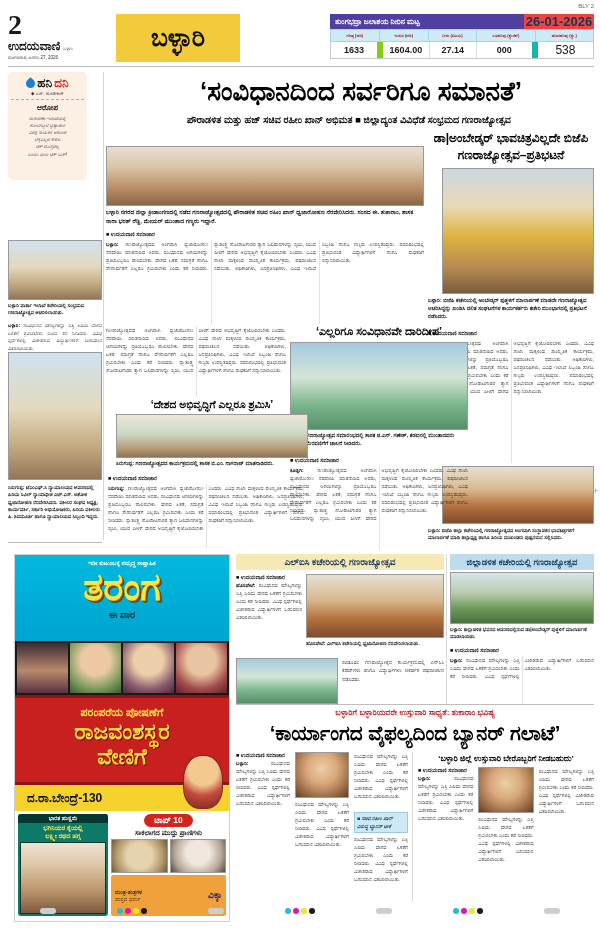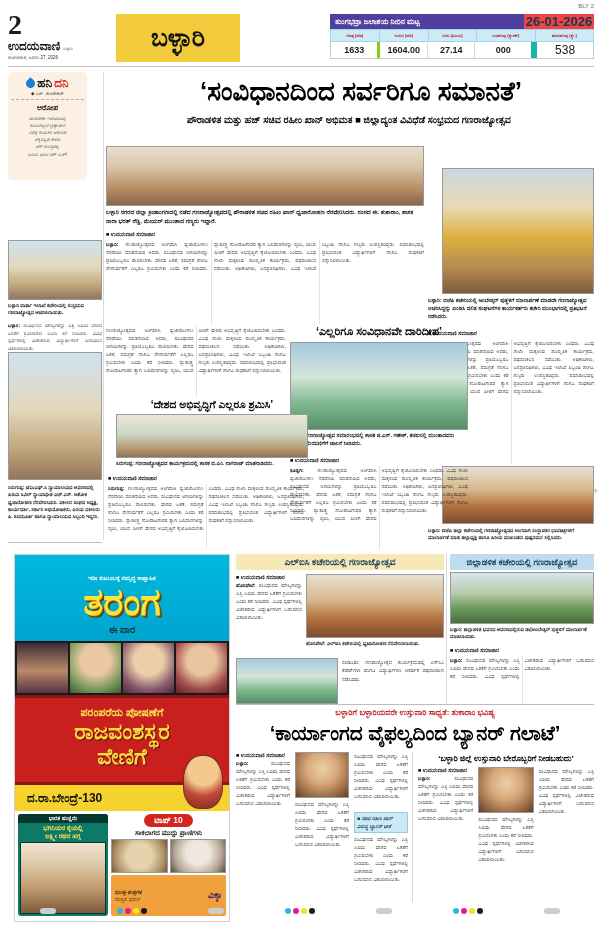--- a/index.html
+++ b/index.html
@@ -62,21 +62,21 @@
     </div>
     <div style="display:flex;height:13px;background:#cdeaf7;border:1px solid #a8d4e8;box-sizing:border-box;">
       <div style="flex:1;font-size:4.2px;font-weight:bold;color:#b02020;display:flex;align-items:center;justify-content:center;">ಗರಿಷ್ಠ (ಅಡಿ)</div>
       <div style="flex:1;font-size:4.2px;font-weight:bold;color:#b02020;display:flex;align-items:center;justify-content:center;border-left:1px solid #a8d4e8;">ಇಂದಿನ (ಅಡಿ)</div>
       <div style="flex:1;font-size:4.2px;font-weight:bold;color:#b02020;display:flex;align-items:center;justify-content:center;border-left:1px solid #a8d4e8;">ನೀರು (ಟಿಎಂಸಿ)</div>
       <div style="flex:1.2;font-size:4.2px;font-weight:bold;color:#b02020;display:flex;align-items:center;justify-content:center;border-left:1px solid #a8d4e8;">ಒಳಹರಿವು (ಕ್ಯುಸೆಕ್)</div>
       <div style="flex:1.2;font-size:4.2px;font-weight:bold;color:#b02020;display:flex;align-items:center;justify-content:center;border-left:1px solid #a8d4e8;">ಹೊರಹರಿವು (ಕ್ಯು.)</div>
     </div>
     <div style="display:flex;height:17px;border:1px solid #c9c9c9;border-top:0;box-sizing:border-box;background:#fff;">
       <div style="flex:1;font-size:9px;font-weight:bold;display:flex;align-items:center;justify-content:center;">1633</div>
-      <div style="flex:1;font-size:9px;font-weight:bold;display:flex;align-items:center;justify-content:center;border-left:3px solid #84cc16;">1604.00</div>
+      <div style="flex:1;font-size:9px;font-weight:bold;display:flex;align-items:center;justify-content:center;border-left:6px solid #84cc16;">1604.00</div>
       <div style="flex:1;font-size:9px;font-weight:bold;display:flex;align-items:center;justify-content:center;border-left:1px solid #dcdcdc;">27.14</div>
       <div style="flex:1.2;font-size:9px;font-weight:bold;display:flex;align-items:center;justify-content:center;border-left:1px solid #dcdcdc;">000</div>
       <div style="flex:1.2;font-size:12px;font-weight:normal;display:flex;align-items:center;justify-content:center;border-left:6px solid #14b8a6;">538</div>
     </div>
   </div>
 
   <div class="abs hrule" style="left:8px;top:66px;width:586px;"></div>
   <div class="abs vrule" style="left:103px;top:72px;height:468px;"></div>
 
   <div class="abs" style="left:8px;top:72px;width:79px;height:108px;background:#fcefe4;border-radius:5px;padding:4px 3px;box-sizing:border-box;">
@@ -102,21 +102,21 @@
   <div class="abs cap" style="left:8px;top:302px;width:94px;height:18px;font-size:5px;">ಬಳ್ಳಾರಿ ವಾರ್ತಾ ಇಲಾಖೆ ಕಚೇರಿಯಲ್ಲಿ ಸಂಭ್ರಮದ ಗಣರಾಜ್ಯೋತ್ಸವ ಆಚರಿಸಲಾಯಿತು.</div>
   <div class="abs body" style="left:8px;top:322px;width:94px;height:28px;font-size:4.8px;">
     <b class="dl">ಬಳ್ಳಾರಿ:</b>
     <span>ಸಂವಿಧಾನದ ಮೌಲ್ಯಗಳನ್ನು ಎತ್ತಿ ಹಿಡಿದು ದೇಶದ ಏಕತೆಗೆ ಶ್ರಮಿಸಬೇಕು ಎಂದು ಕರೆ ನೀಡಿದರು. ವಿವಿಧ ಸ್ಪರ್ಧೆಗಳಲ್ಲಿ ವಿಜೇತರಾದ ವಿದ್ಯಾರ್ಥಿಗಳಿಗೆ ಬಹುಮಾನ ವಿತರಿಸಲಾಯಿತು.</span>
   </div>
   <div class="abs photo ph-flag" style="left:8px;top:352px;width:94px;height:128px;"></div>
   <div class="abs cap" style="left:8px;top:484px;width:94px;height:50px;font-size:5px;">ಸಿರುಗುಪ್ಪ: ಜೆಎಂಎಫ್.ಸಿ ನ್ಯಾಯಾಲಯದ ಆವರಣದಲ್ಲಿ ಹಿರಿಯ ಸಿವಿಲ್ ನ್ಯಾಯಾಧೀಶ ಎಚ್.ಎಸ್. ಅಶೋಕ ಧ್ವಜಾರೋಹಣ ನೆರವೇರಿಸಿದರು. ವಕೀಲರ ಸಂಘದ ಅಧ್ಯಕ್ಷ, ಕಾರ್ಯದರ್ಶಿ, ಸರ್ಕಾರಿ ಅಭಿಯೋಜಕರು, ಹಿರಿಯ ವಕೀಲರು ಪಿ. ಶಿವಮೂರ್ತಿ ಹಾಗೂ ನ್ಯಾಯಾಲಯದ ಸಿಬ್ಬಂದಿ ಇದ್ದರು.</div>
   <div class="abs hrule" style="left:8px;top:542px;width:94px;"></div>
 
   <div class="abs" style="left:14px;top:554px;width:216px;height:368px;border:1px solid #d0d0d0;box-sizing:border-box;">
-    <div style="height:86px;background:linear-gradient(180deg,#00b9dd,#00a4cf);text-align:center;padding-top:20px;box-sizing:border-box;">
+    <div style="height:86px;background:linear-gradient(180deg,#00b9dd,#00a4cf);text-align:center;padding-top:5px;box-sizing:border-box;">
       <div style="font-size:6px;color:#fff;font-weight:bold;">ಇಡೀ ಕುಟುಂಬಕ್ಕೆ ಸಮೃದ್ಧ ಸಾಪ್ತಾಹಿಕ</div>
       <div style="font-size:38px;font-weight:bold;color:#ffe23c;line-height:1.1;text-shadow:1px 1px 0 #8a5a00,2px 2px 0 #5c3d00;">ತರಂಗ</div>
       <div style="font-size:10px;font-weight:bold;color:#16323c;">ಈ ವಾರ</div>
     </div>
     <div style="height:54px;display:grid;grid-template-columns:1fr 1fr 1fr 1fr;gap:2px;padding:2px;box-sizing:border-box;background:#1a1a1a;">
       <div class="ph-women" style="background:linear-gradient(180deg,#3e2a36,#b98a6a 55%,#5a3346);"></div>
       <div style="background:radial-gradient(circle at 50% 35%,#ecc9a4 0 35%,#7a9a5c 70%,#3e5a34);"></div>
       <div style="background:radial-gradient(circle at 50% 35%,#eccfa8 0 35%,#8a5a6e 70%,#4a2a3e);"></div>
       <div style="background:radial-gradient(circle at 50% 35%,#e8c4a0 0 35%,#a04a4a 70%,#5c2430);"></div>
     </div>
@@ -168,20 +168,21 @@
         <span>ಗಣರಾಜ್ಯೋತ್ಸವದ ಅಂಗವಾಗಿ ಧ್ವಜಾರೋಹಣ ನೆರವೇರಿಸಿ ಮಾತನಾಡಿದ ಅವರು, ಸಂವಿಧಾನದ ಆಶಯಗಳನ್ನು ಪ್ರತಿಯೊಬ್ಬರೂ ಪಾಲಿಸಬೇಕು. ದೇಶದ ಏಕತೆ, ಸಮಗ್ರತೆ ಹಾಗೂ ಸೌಹಾರ್ದತೆಗೆ ಎಲ್ಲರೂ ಶ್ರಮಿಸಬೇಕು ಎಂದು ಕರೆ ನೀಡಿದರು. ಸ್ವಾತಂತ್ರ್ಯ ಹೋರಾಟಗಾರರ ತ್ಯಾಗ ಬಲಿದಾನಗಳನ್ನು ಸ್ಮರಿಸಿ, ಯುವ ಪೀಳಿಗೆ ದೇಶದ ಅಭಿವೃದ್ಧಿಗೆ ಕೈಜೋಡಿಸಬೇಕು ಎಂದರು. ವಿವಿಧ ಶಾಲಾ ಮಕ್ಕಳಿಂದ ಸಾಂಸ್ಕೃತಿಕ ಕಾರ್ಯಕ್ರಮ, ಪಥಸಂಚಲನ ನಡೆಯಿತು. ಅಧಿಕಾರಿಗಳು, ಜನಪ್ರತಿನಿಧಿಗಳು, ವಿವಿಧ ಇಲಾಖೆ ಸಿಬ್ಬಂದಿ ಹಾಗೂ ಗಣ್ಯರು ಉಪಸ್ಥಿತರಿದ್ದರು. ಸಮಾರಂಭದಲ್ಲಿ ಪ್ರತಿಭಾವಂತ ವಿದ್ಯಾರ್ಥಿಗಳಿಗೆ ಹಾಗೂ ಸಾಧಕರಿಗೆ ಸನ್ಮಾನಿಸಲಾಯಿತು.</span>
       </div>
     </div>
   </div>
   <div class="abs" style="left:106px;top:326px;width:180px;height:70px;overflow:hidden;">
     <div class="body cols2" style="height:70px;">
       <div>ಗಣರಾಜ್ಯೋತ್ಸವದ ಅಂಗವಾಗಿ ಧ್ವಜಾರೋಹಣ ನೆರವೇರಿಸಿ ಮಾತನಾಡಿದ ಅವರು, ಸಂವಿಧಾನದ ಆಶಯಗಳನ್ನು ಪ್ರತಿಯೊಬ್ಬರೂ ಪಾಲಿಸಬೇಕು. ದೇಶದ ಏಕತೆ, ಸಮಗ್ರತೆ ಹಾಗೂ ಸೌಹಾರ್ದತೆಗೆ ಎಲ್ಲರೂ ಶ್ರಮಿಸಬೇಕು ಎಂದು ಕರೆ ನೀಡಿದರು. ಸ್ವಾತಂತ್ರ್ಯ ಹೋರಾಟಗಾರರ ತ್ಯಾಗ ಬಲಿದಾನಗಳನ್ನು ಸ್ಮರಿಸಿ, ಯುವ ಪೀಳಿಗೆ ದೇಶದ ಅಭಿವೃದ್ಧಿಗೆ ಕೈಜೋಡಿಸಬೇಕು ಎಂದರು. ವಿವಿಧ ಶಾಲಾ ಮಕ್ಕಳಿಂದ ಸಾಂಸ್ಕೃತಿಕ ಕಾರ್ಯಕ್ರಮ, ಪಥಸಂಚಲನ ನಡೆಯಿತು. ಅಧಿಕಾರಿಗಳು, ಜನಪ್ರತಿನಿಧಿಗಳು, ವಿವಿಧ ಇಲಾಖೆ ಸಿಬ್ಬಂದಿ ಹಾಗೂ ಗಣ್ಯರು ಉಪಸ್ಥಿತರಿದ್ದರು. ಸಮಾರಂಭದಲ್ಲಿ ಪ್ರತಿಭಾವಂತ ವಿದ್ಯಾರ್ಥಿಗಳಿಗೆ ಹಾಗೂ ಸಾಧಕರಿಗೆ ಸನ್ಮಾನಿಸಲಾಯಿತು.</div>
     </div>
   </div>
 
+  <div class="abs hdln" style="left:428px;top:130px;width:166px;height:36px;font-size:12px;line-height:1.4;">ಡಾ|ಅಂಬೇಡ್ಕರ್ ಭಾವಚಿತ್ರವಿಲ್ಲದೇ ಬಿಜೆಪಿ ಗಣರಾಜ್ಯೋತ್ಸವ–ಪ್ರತಿಭಟನೆ</div>
   <div class="abs photo ph-statue" style="left:442px;top:168px;width:152px;height:126px;"></div>
   <div class="abs cap" style="left:428px;top:297px;width:166px;height:30px;">ಬಳ್ಳಾರಿ: ಬಿಜೆಪಿ ಕಚೇರಿಯಲ್ಲಿ ಅಂಬೇಡ್ಕರ್ ಪುತ್ಥಳಿಗೆ ಮಾಲಾರ್ಪಣೆ ಮಾಡದೇ ಗಣರಾಜ್ಯೋತ್ಸವ ಆಚರಿಸಿದ್ದನ್ನು ಖಂಡಿಸಿ ದಲಿತ ಸಂಘಟನೆಗಳ ಕಾರ್ಯಕರ್ತರು ಕಚೇರಿ ಮುಂಭಾಗದಲ್ಲಿ ಪ್ರತಿಭಟನೆ ನಡೆಸಿದರು.</div>
   <div class="abs marker" style="left:428px;top:330px;width:166px;">■ ಉದಯವಾಣಿ ಸಮಾಚಾರ</div>
   <div class="abs" style="left:428px;top:339px;width:166px;height:124px;overflow:hidden;">
     <div class="body cols2" style="height:124px;">
       <div>
         <b class="dl">ಬಳ್ಳಾರಿ:</b>
         <span>ಗಣರಾಜ್ಯೋತ್ಸವದ ಅಂಗವಾಗಿ ಧ್ವಜಾರೋಹಣ ನೆರವೇರಿಸಿ ಮಾತನಾಡಿದ ಅವರು, ಸಂವಿಧಾನದ ಆಶಯಗಳನ್ನು ಪ್ರತಿಯೊಬ್ಬರೂ ಪಾಲಿಸಬೇಕು. ದೇಶದ ಏಕತೆ, ಸಮಗ್ರತೆ ಹಾಗೂ ಸೌಹಾರ್ದತೆಗೆ ಎಲ್ಲರೂ ಶ್ರಮಿಸಬೇಕು ಎಂದು ಕರೆ ನೀಡಿದರು. ಸ್ವಾತಂತ್ರ್ಯ ಹೋರಾಟಗಾರರ ತ್ಯಾಗ ಬಲಿದಾನಗಳನ್ನು ಸ್ಮರಿಸಿ, ಯುವ ಪೀಳಿಗೆ ದೇಶದ ಅಭಿವೃದ್ಧಿಗೆ ಕೈಜೋಡಿಸಬೇಕು ಎಂದರು. ವಿವಿಧ ಶಾಲಾ ಮಕ್ಕಳಿಂದ ಸಾಂಸ್ಕೃತಿಕ ಕಾರ್ಯಕ್ರಮ, ಪಥಸಂಚಲನ ನಡೆಯಿತು. ಅಧಿಕಾರಿಗಳು, ಜನಪ್ರತಿನಿಧಿಗಳು, ವಿವಿಧ ಇಲಾಖೆ ಸಿಬ್ಬಂದಿ ಹಾಗೂ ಗಣ್ಯರು ಉಪಸ್ಥಿತರಿದ್ದರು. ಸಮಾರಂಭದಲ್ಲಿ ಪ್ರತಿಭಾವಂತ ವಿದ್ಯಾರ್ಥಿಗಳಿಗೆ ಹಾಗೂ ಸಾಧಕರಿಗೆ ಸನ್ಮಾನಿಸಲಾಯಿತು.</span>
       </div>
     </div>

